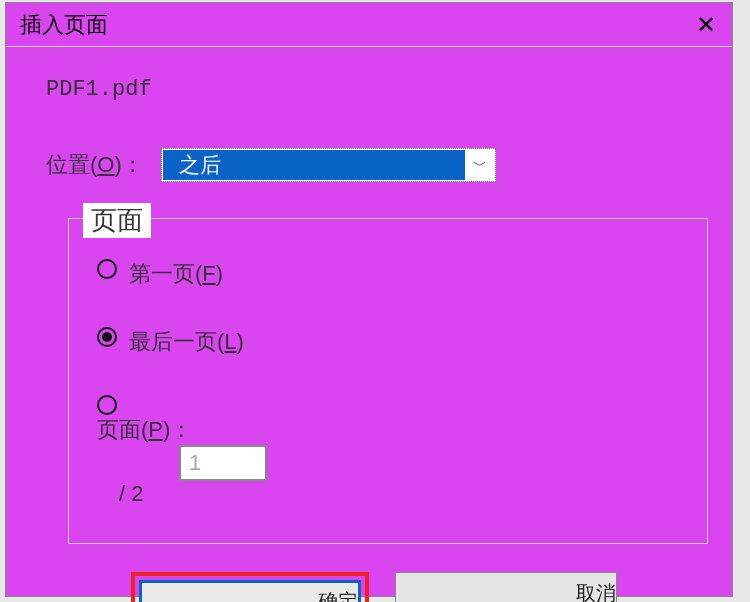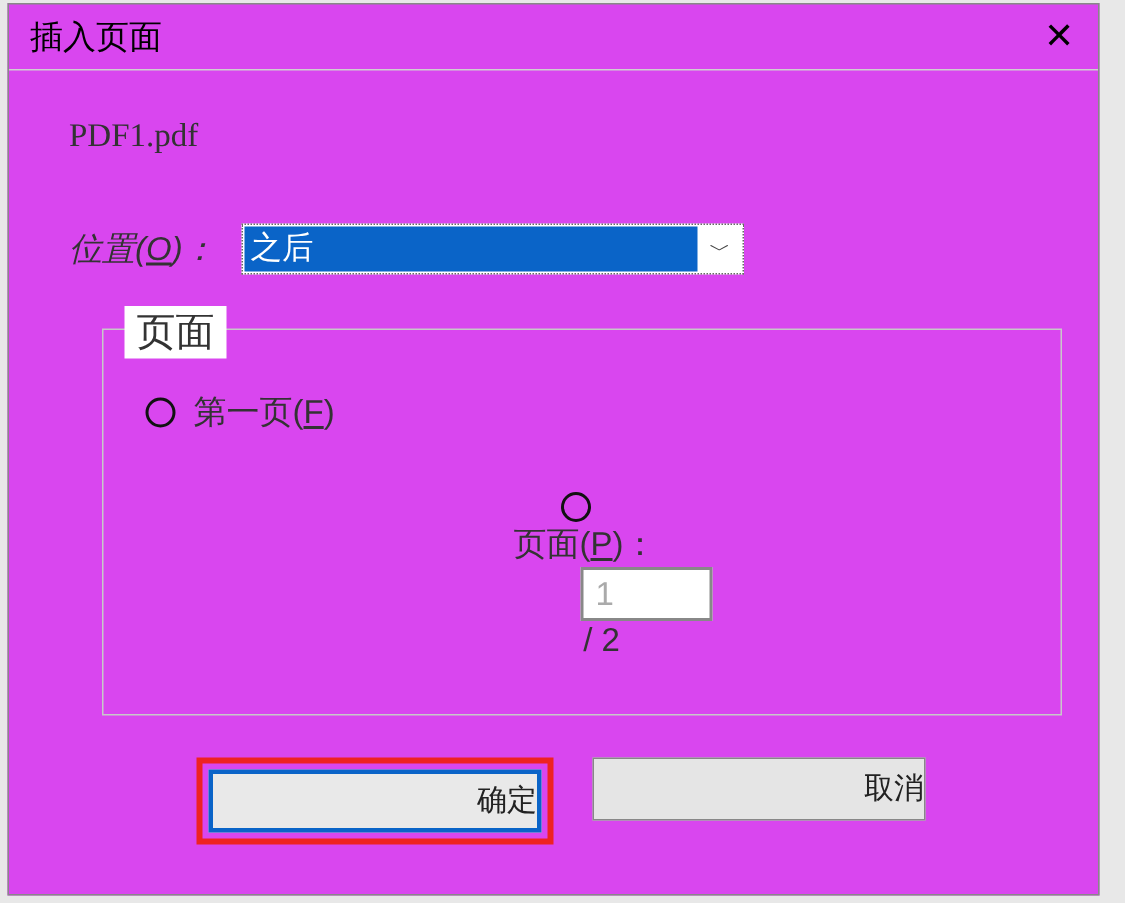--- a/index.html
+++ b/index.html
@@ -43,46 +43,46 @@
     padding: 30px 30px 20px 40px;
   }
   .row-file {
     display: flex;
     align-items: center;
     margin-bottom: 46px;
     font-size: 22px;
     color: #333;
   }
   .row-file .label { width: 145px; }
-  .row-file .value { font-family: Liberation Serif, serif; text-align: right; }
+  .row-file .value { font-family: Liberation Mono, monospace; text-align: right; }
   .row-pos {
     display: flex;
     align-items: center;
     font-size: 22px;
     color: #333;
     margin-bottom: 36px;
   }
-  .row-pos .label { width: 115px; font-style: italic; }
+  .row-pos .label { width: 115px; }
   .row-pos .underline { text-decoration: underline; }
   .combo {
     display: flex;
     align-items: center;
     width: 335px;
     height: 34px;
     border: 1px dotted #666;
     background: #fff;
   }
   .combo .sel {
     flex: 1;
     height: 30px;
     margin: 1px 0 1px 1px;
     background: #0a64c8;
     color: #fff;
     font-size: 21px;
-    padding: 0 4px;
+    padding: 0 16px;
     line-height: 30px;
   }
   .combo .arrow {
     width: 30px;
     height: 30px;
     text-align: center;
     line-height: 30px;
     font-size: 14px;
     color: #444;
   }
@@ -97,21 +97,20 @@
     position: absolute;
     top: -16px;
     left: 14px;
     background: #fff;
     padding: 0 8px;
     font-size: 26px;
     color: #333;
   }
   .radio-row {
     display: flex;
-    align-items: center;
     font-size: 22px;
     color: #333;
     margin-bottom: 38px;
   }
   .radio {
     width: 20px; height: 20px;
     border: 2px solid #111;
     border-radius: 50%;
     margin-right: 12px;
     position: relative;
@@ -195,20 +194,26 @@
     <div class="fieldset">
       <div class="legend">页面</div>
 
       <div class="radio-row">
         <span class="radio"></span>
         <span>
           <span>第一页(</span><span class="underline">F</span><span>)</span>
         </span>
       </div>
 
+      <div class="radio-row">
+        <span class="radio checked"></span>
+        <span>
+          <span>最后一页(</span><span class="underline">L</span><span>)</span>
+        </span>
+      </div>
 
       <div class="radio-row pagenum">
         <span class="radio"></span>
         <span>
           <span>页面(</span><span class="underline">P</span><span>)：</span>
         </span>
         <div class="num-input">1</div>
         <span class="slash-total">/ 2</span>
       </div>
     </div>

